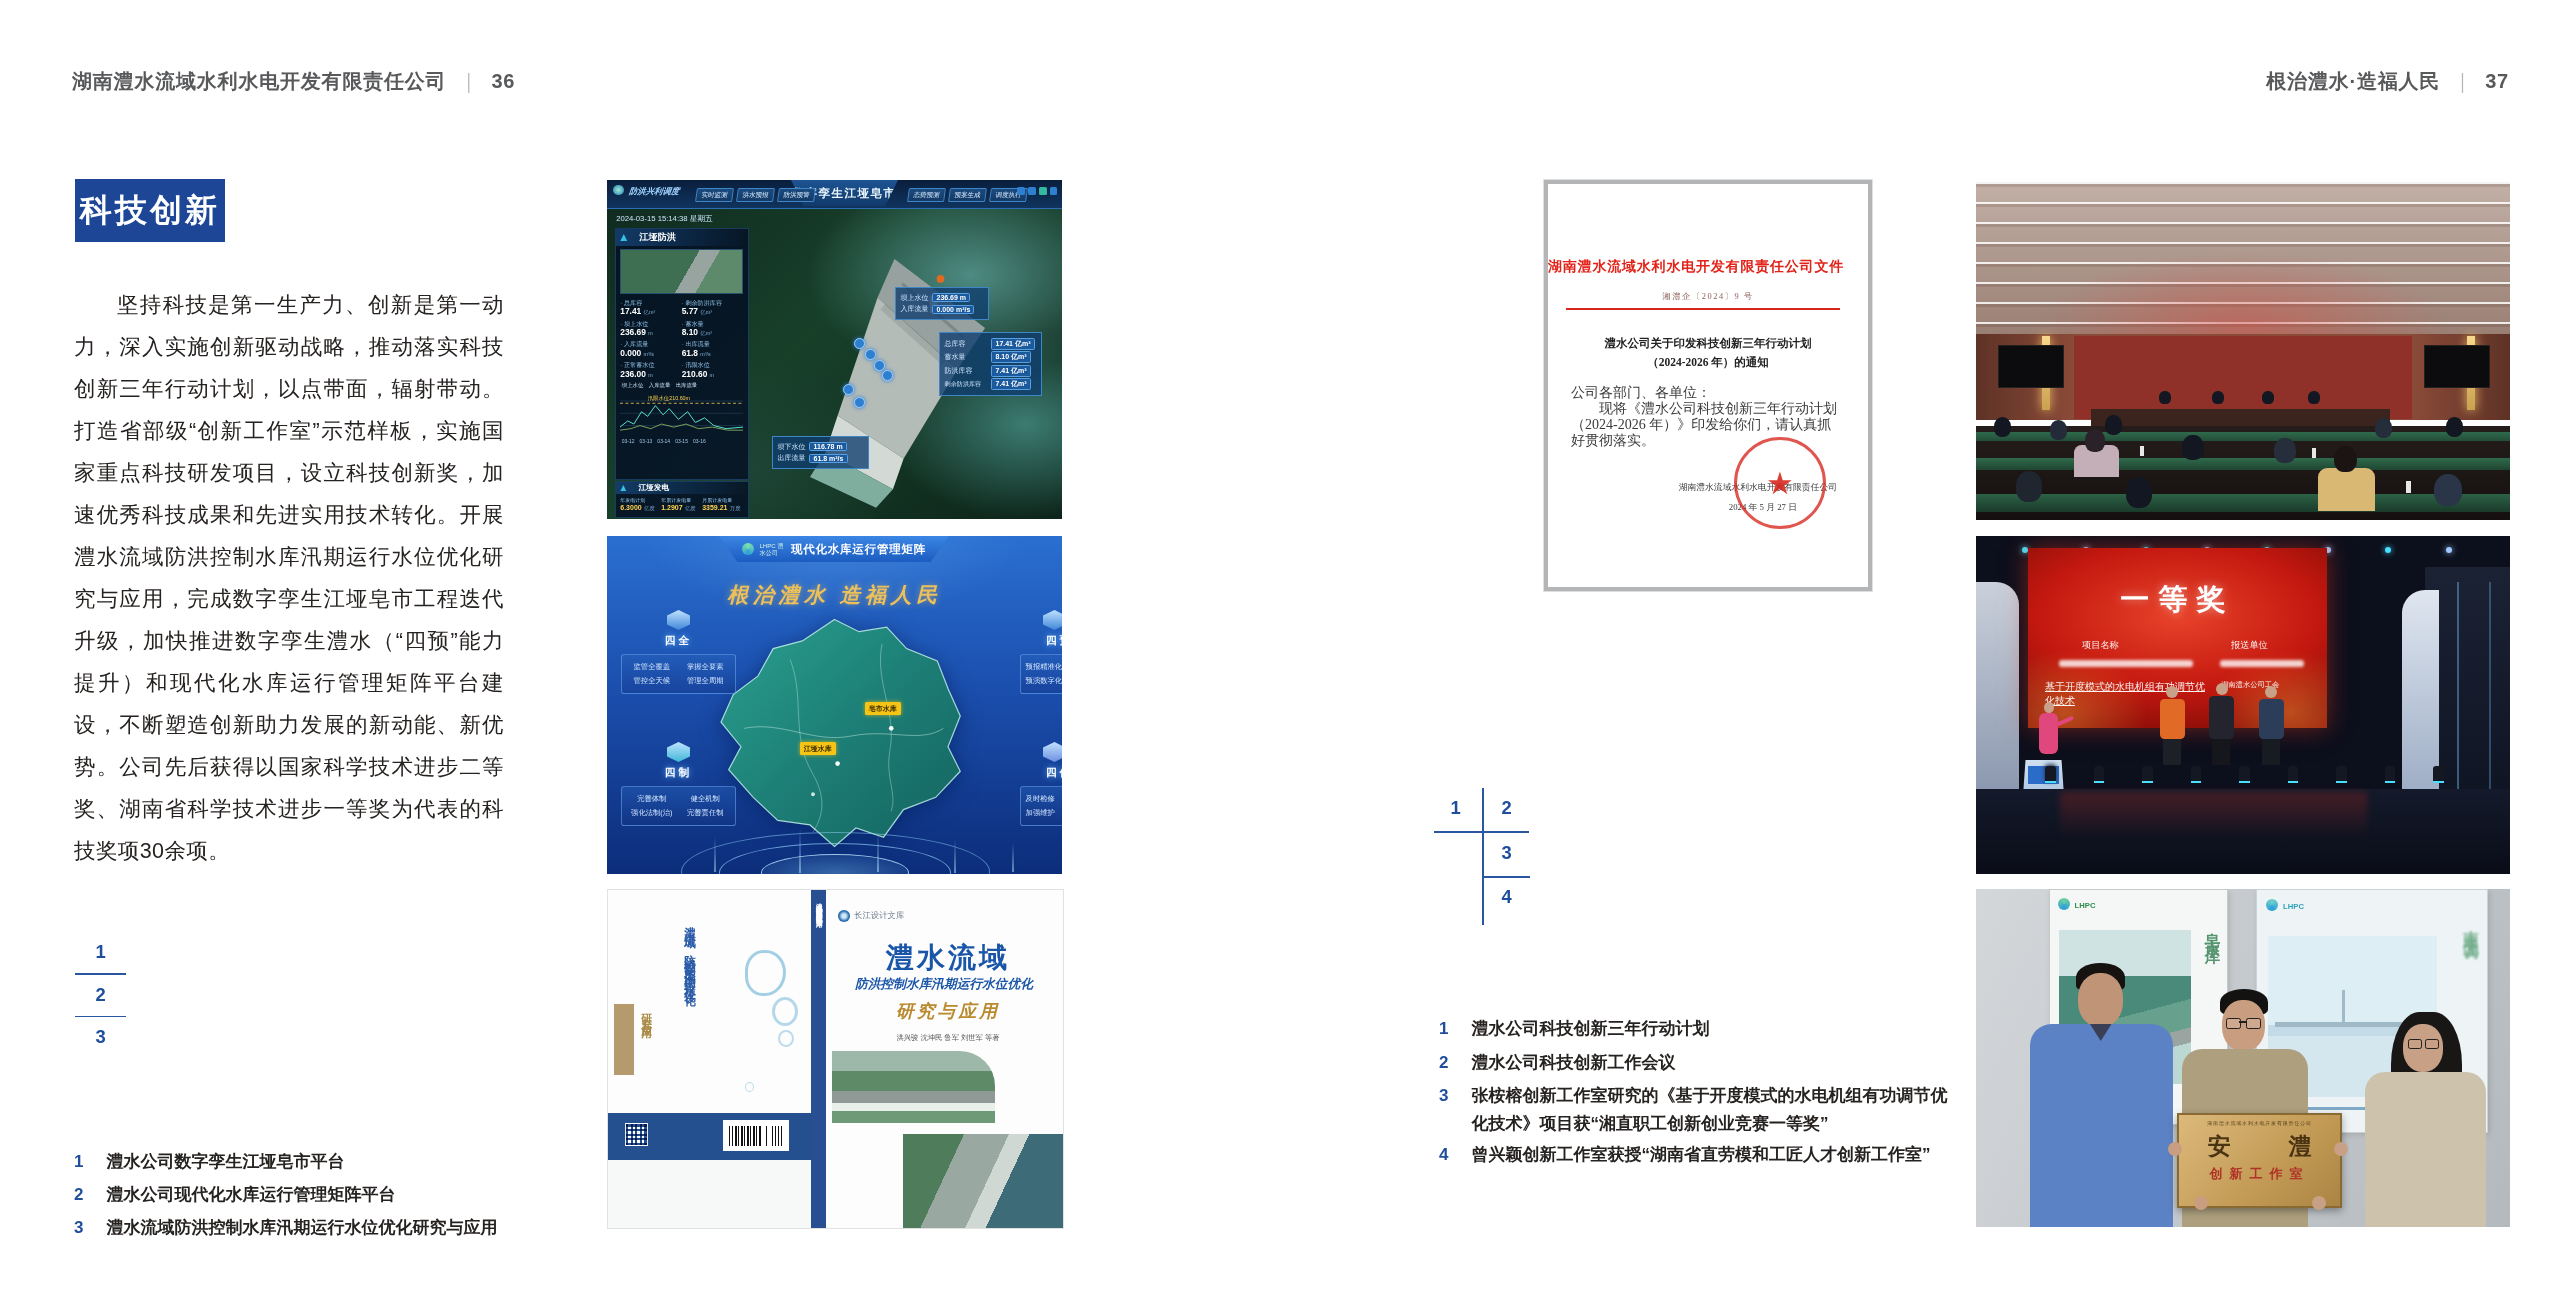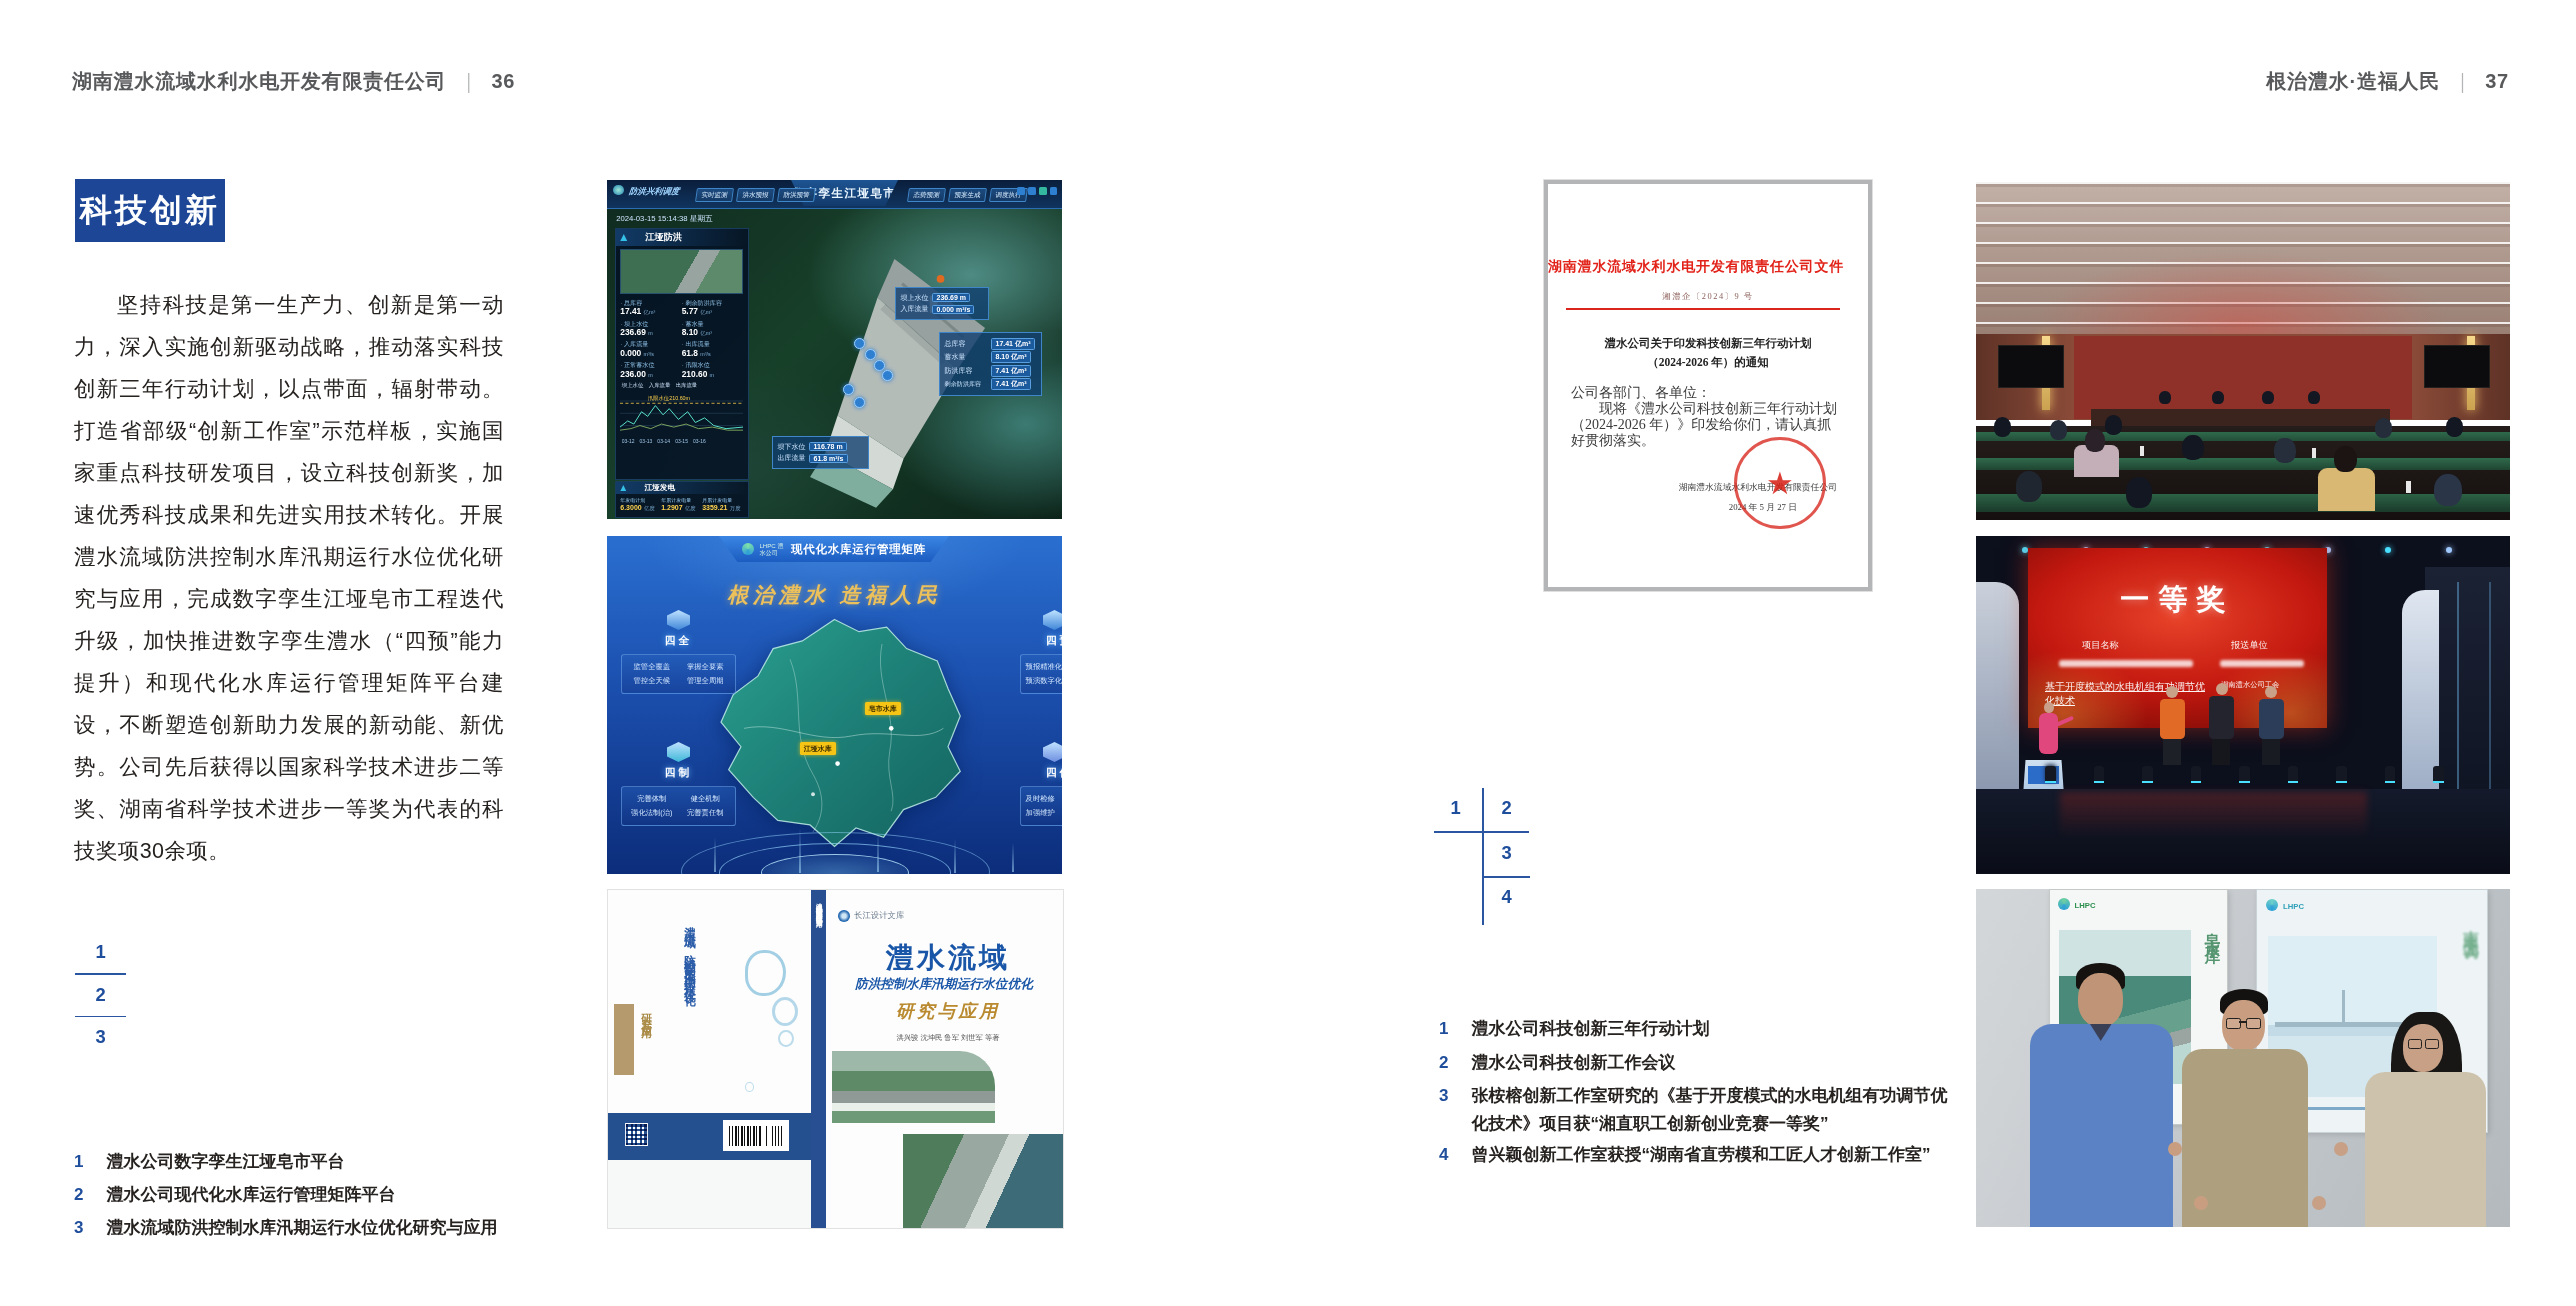--- a/index.html
+++ b/index.html
@@ -13,21 +13,21 @@
   .idx-line{background:#2a55a0;height:1.5px;}
   .cap-row{position:absolute;display:flex;gap:14px;font-size:17px;font-weight:bold;color:#262220;line-height:28px;}
   .cap-num{color:#1f4e9c;min-width:18.4px;}
   .fig{position:absolute;overflow:hidden;}
   
   .dsh-btn{display:inline-block;padding:1.5px 4.6px;margin-right:3.8px;font-size:6.5px;color:#d8ecff;background:linear-gradient(180deg,#1c4a7f,#143а66);background:linear-gradient(180deg,#1c4a7f,#143a66);border:0.8px solid #3f86c8;border-radius:1.5px;transform:skewX(-8deg);}
   .ds-c{font-size:6.1px;color:#8fc3ea;line-height:8.4px;padding:1.5px 0;}
   .ds-v{font-size:8.4px;font-weight:bold;color:#ffffff;}
   .ds-v2{font-size:8.4px;font-weight:bold;color:#ffd34f;}
   .ds-u{font-size:5.4px;color:#7fb0d8;margin-left:2.3px;}
-  .ds-hd{display:flex;align-items:center;gap:18px;height:17px;padding:0 4.6px;background:linear-gradient(90deg,rgba(28,90,158,.55),rgba(28,90,158,0));font-size:9.2px;font-weight:bold;color:#fff;}
+  .ds-hd{display:flex;align-items:center;gap:12px;height:17px;padding:0 4.6px;background:linear-gradient(90deg,rgba(28,90,158,.55),rgba(28,90,158,0));font-size:9.2px;font-weight:bold;color:#fff;}
   .co{position:absolute;background:rgba(14,60,110,.78);border:0.8px solid #3f86c8;padding:3.1px 4.6px;font-size:7px;color:#cfe6ff;}
   .co-row{display:flex;align-items:center;gap:3.8px;margin:1.5px 0;}
   .co-chip{background:#1c5a9e;border:0.8px solid #5aa0e0;color:#fff;font-weight:bold;padding:0 3.1px;border-radius:1.5px;font-size:7px;}
   .dot{position:absolute;width:9.2px;height:9.2px;border-radius:50%;background:#2e7fd0;border:1.5px solid #9fd0ff;box-shadow:0 0 4.6px #2e7fd0;}
   
   .mx-card{position:absolute;width:115px;text-align:center;}
   .mx-icon{width:23px;height:20px;margin:0 auto;background:linear-gradient(180deg,#bfe2ff,#3f86d8);clip-path:polygon(50% 0,100% 28%,100% 72%,50% 100%,0 72%,0 28%);box-shadow:0 0 7.7px rgba(130,200,255,.8);}
   .mx-title{margin-top:3.8px;font-size:10.7px;font-weight:bold;color:#ffffff;letter-spacing:3.1px;text-shadow:0 0 6.1px #66b8ff;}
   .mx-panel{margin-top:6.1px;background:linear-gradient(180deg,rgba(40,100,190,.45),rgba(18,50,130,.35));border:0.8px solid rgba(130,190,255,.45);border-radius:3.1px;padding:7px 4.6px;display:grid;grid-template-columns:1fr 1fr;gap:4.6px 3.1px;font-size:7.3px;color:#d6e9ff;}
   .mx-panel.one{grid-template-columns:1fr;}
@@ -524,20 +524,25 @@
     <div class="abs" style="left:250px;top:129px;width:13px;height:9.2px;border:1.5px solid #21201e;border-radius:2.3px;background:rgba(255,255,255,.12);"></div>
     <div class="abs" style="left:270px;top:129px;width:13px;height:9.2px;border:1.5px solid #21201e;border-radius:2.3px;background:rgba(255,255,255,.12);"></div>
     <div class="abs" style="left:263px;top:132px;width:7px;height:1.5px;background:#21201e;"></div>
     <div class="abs" style="left:206px;top:160px;width:126px;height:178px;background:#aea07e;border-radius:20px 20px 0 0;"></div>
     <div class="abs" style="left:415px;top:123px;width:71px;height:131px;background:#191715;border-radius:40% 40% 18% 18%;"></div>
     <div class="abs" style="left:427px;top:135px;width:40px;height:48px;background:#c7a086;border-radius:46%;"></div>
     <div class="abs" style="left:432px;top:150px;width:11.5px;height:8.4px;border:1.5px solid #21201e;border-radius:2.3px;"></div>
     <div class="abs" style="left:449px;top:150px;width:11.5px;height:8.4px;border:1.5px solid #21201e;border-radius:2.3px;"></div>
     <div class="abs" style="left:389px;top:183px;width:121px;height:155px;background:#cdc2ac;border-radius:20px 20px 0 0;"></div>
 
+    <div class="abs" style="left:201px;top:224px;width:161px;height:91px;background:linear-gradient(135deg,#dcb97b,#c29a55 60%,#aa8443);border:2.3px solid #8a6a33;box-shadow:0 3.1px 7.7px rgba(0,0,0,.35);">
+      <div style="margin-top:5.4px;text-align:center;font-size:5px;color:#5a4420;letter-spacing:0.8px;">湖南澧水流域水利水电开发有限责任公司</div>
+      <div class="serif" style="margin-top:4.6px;text-align:center;font-size:23px;font-weight:bold;color:#4a3414;letter-spacing:26px;text-indent:26px;">安 澧</div>
+      <div class="serif" style="margin-top:3.1px;text-align:center;font-size:13px;font-weight:bold;color:#b03226;letter-spacing:7px;">创新工作室</div>
+    </div>
     <div class="abs" style="left:192px;top:253px;width:14px;height:14px;border-radius:50%;background:#c99e80;"></div>
     <div class="abs" style="left:358px;top:253px;width:14px;height:14px;border-radius:50%;background:#c7a086;"></div>
     <div class="abs" style="left:218px;top:307px;width:14px;height:14px;border-radius:50%;background:#c99e80;"></div>
     <div class="abs" style="left:336px;top:307px;width:14px;height:14px;border-radius:50%;background:#c7a086;"></div>
   </div>
 
 </div>
 
 
 </body></html>

